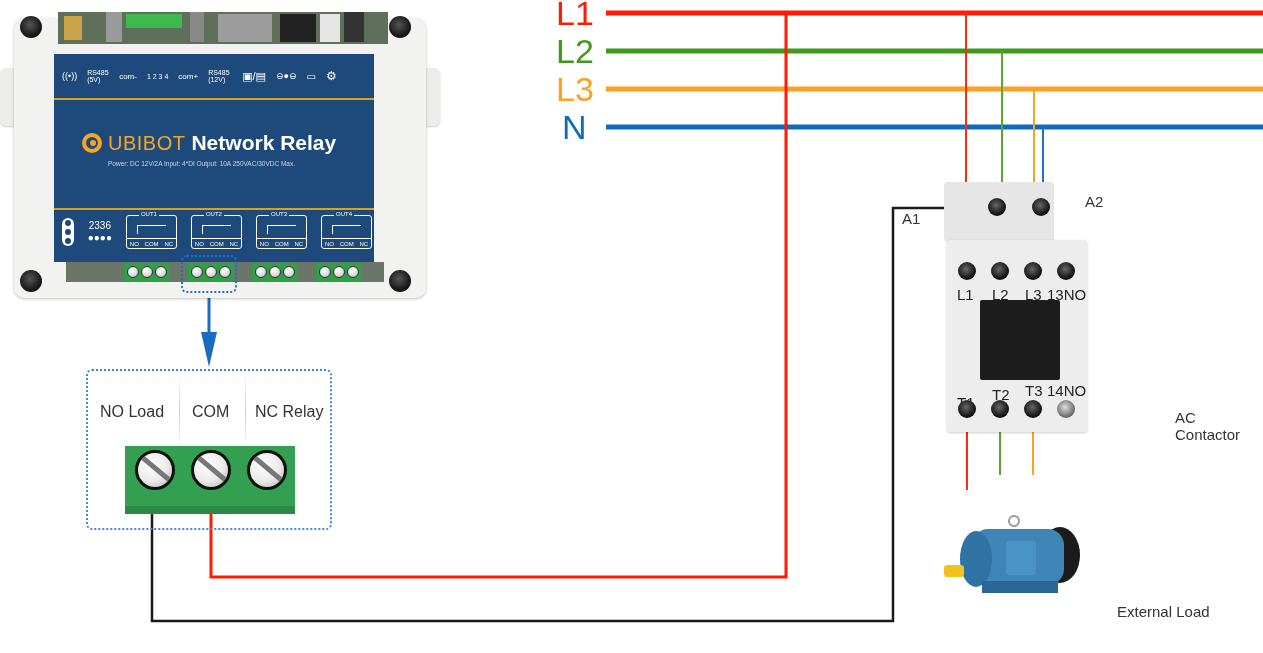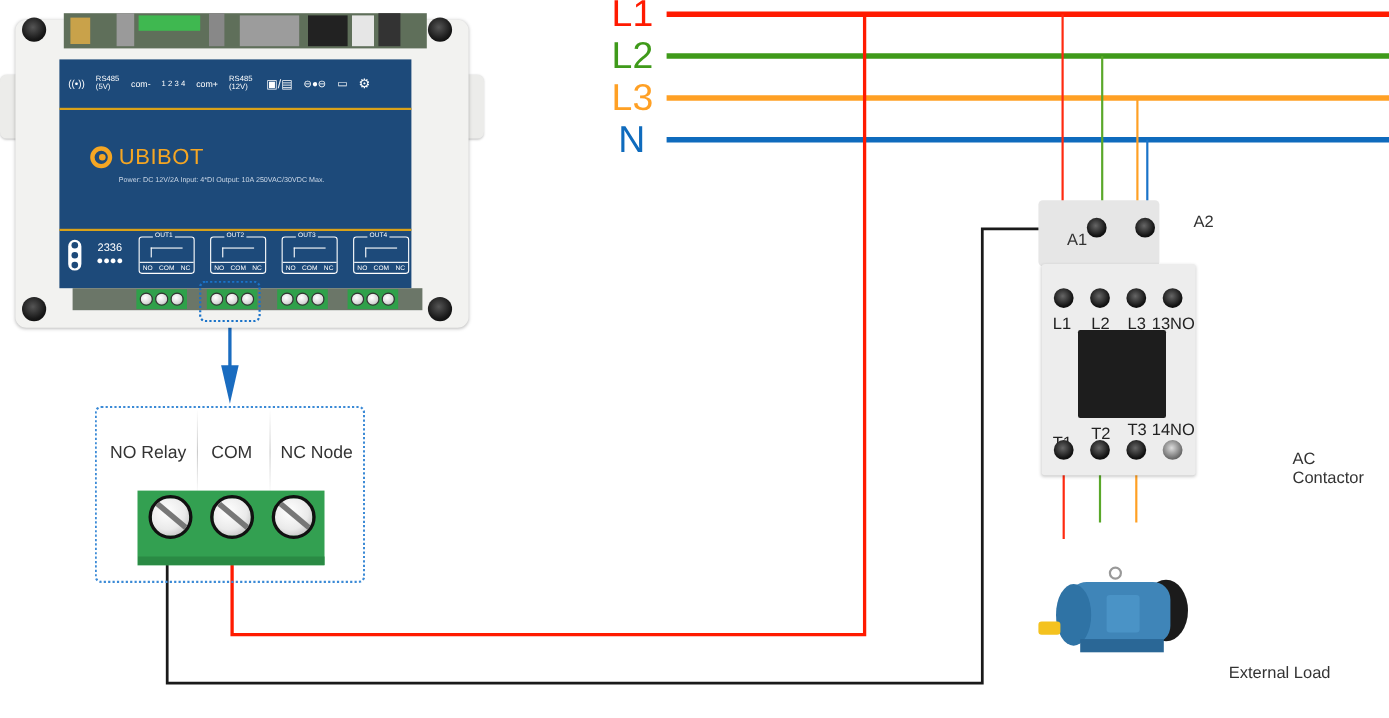--- a/index.html
+++ b/index.html
@@ -117,20 +117,21 @@
   <span style="width:24px;line-height:7px">RS485 (12V)</span>
   <span style="font-size:11px">▣/▤</span>
   <span style="font-size:9px">⊖●⊖</span>
   <span style="font-size:10px">▭</span>
   <span style="font-size:12px">⚙</span>
 </div>
 
 <div class="abs brand">
   <span class="brand-logo"></span>
   <span class="brand-ubi">UBIBOT</span>
+  <span class="brand-title">Network Relay</span>
 </div>
 <div class="abs spec">Power: DC 12V/2A   Input: 4*DI   Output: 10A 250VAC/30VDC Max.</div>
 
 <div class="abs out-row">
   <div class="led-col">
       <i style="top:2px"></i>
       <i style="top:11px"></i>
       <i style="top:20px"></i>
     </div>
   <div class="nums">
@@ -193,36 +194,36 @@
     </div>
   <div class="abs term" style="left:250px;top:1px;width:46px">
       <span class="screw"></span>
       <span class="screw"></span>
       <span class="screw"></span>
     </div>
 </div>
 <div class="abs dot-sel"></div>
 
 <div class="abs zoom-box"></div>
-<div class="abs zlabel" style="left:100px">NO Relay</div>
+<div class="abs zlabel" style="left:100px">NO Load</div>
 <div class="abs zsep" style="left:179px"></div>
 <div class="abs zlabel" style="left:192px">COM</div>
 <div class="abs zsep" style="left:245px"></div>
-<div class="abs zlabel" style="left:255px">NC Node</div>
+<div class="abs zlabel" style="left:255px">NC Relay</div>
 <div class="abs big-term">
   <span class="big-screw" style="left:10px"></span>
   <span class="big-screw" style="left:66px"></span>
   <span class="big-screw" style="left:122px"></span>
 </div>
 
 <div class="abs cont-top">
   <div class="abs cscrew" style="left:44px;top:16px"></div>
   <div class="abs cscrew" style="left:88px;top:16px"></div>
 </div>
-<div class="abs side-label" style="left:970px;top:210px">A1</div>
+<div class="abs side-label" style="left:902px;top:210px">A1</div>
 <div class="abs side-label" style="left:1085px;top:193px">A2</div>
 <div class="abs cont-main">
   <div class="abs cscrew" style="left:11px;top:22px"></div>
   <div class="abs cscrew" style="left:44px;top:22px"></div>
   <div class="abs cscrew" style="left:77px;top:22px"></div>
   <div class="abs cscrew" style="left:110px;top:22px"></div>
   <div class="abs clabel" style="left:10px;top:46px">L1</div>
   <div class="abs clabel" style="left:45px;top:46px">L2</div>
   <div class="abs clabel" style="left:78px;top:46px">L3</div>
   <div class="abs clabel" style="left:100px;top:46px">13NO</div>

